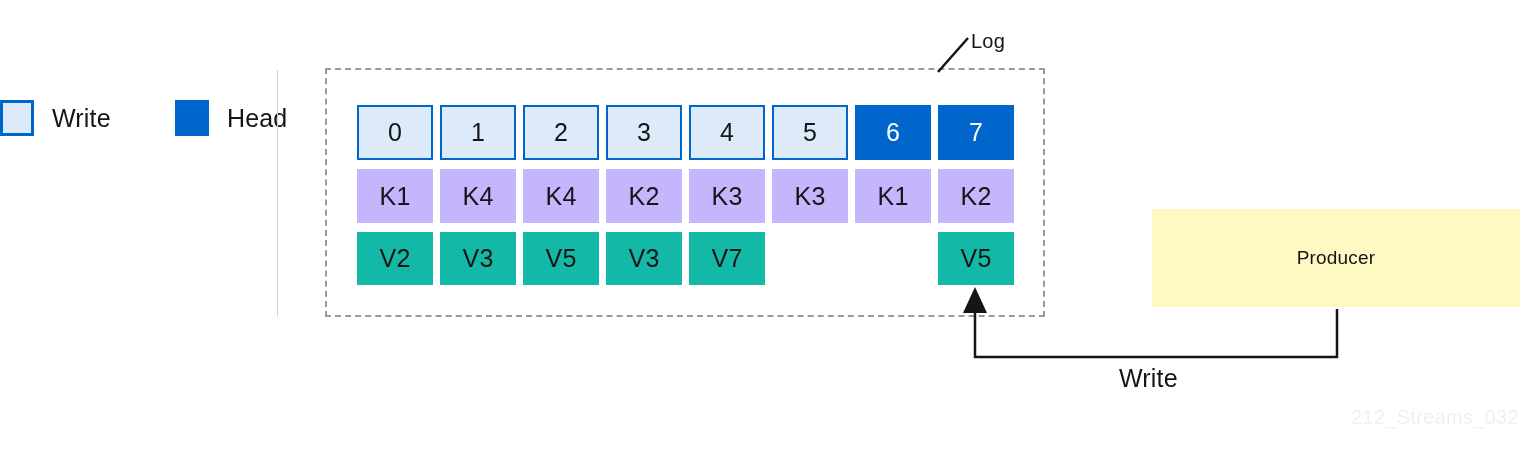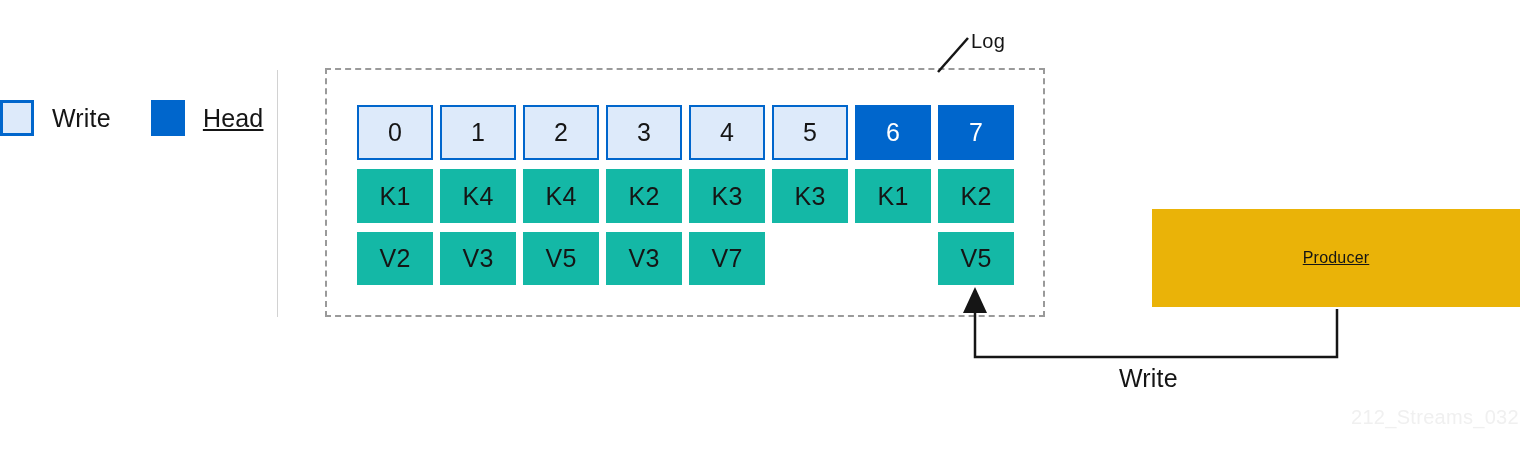--- a/index.html
+++ b/index.html
@@ -21,21 +21,21 @@
     position: absolute;
     left: 0px;
     top: 100px;
     display: flex;
     align-items: center;
   }
   .legend-entry {
     display: flex;
     align-items: center;
   }
-  .legend-entry + .legend-entry { margin-left: 40px; text-decoration: underline; }
+  .legend-entry + .legend-entry { margin-left: 64px; }
   .swatch {
     width: 34px;
     height: 36px;
     box-sizing: border-box;
   }
   .swatch.tail {
     background: #ddeafa;
     border: 3px solid #0066cc;
   }
   .swatch.head {
@@ -114,41 +114,40 @@
     border: 2px solid #0066cc;
     color: #151515;
   }
   .cell.offset.head {
     background: #0066cc;
     border: 2px solid #0066cc;
     color: #ffffff;
   }
   .cell.key {
     height: 54px;
-    background: #14b8a6;
+    background: #c4b5fd;
   }
   .cell.val {
     height: 53px;
     background: #14b8a6;
   }
 
   
   #producer {
     position: absolute;
     left: 1152px;
     top: 209px;
     width: 368px;
     height: 98px;
-    background: #eab308;
+    background: #fef9c3;
     display: flex;
     align-items: center;
     justify-content: center;
-    font-size: 16px;
-    letter-spacing: 0.2px;
-    text-decoration: underline;
+    font-size: 19px;
+    letter-spacing: 0.2px;
   }
 
   
   #write-connector {
     position: absolute;
     left: 955px;
     top: 285px;
     width: 400px;
     height: 85px;
     overflow: visible;

